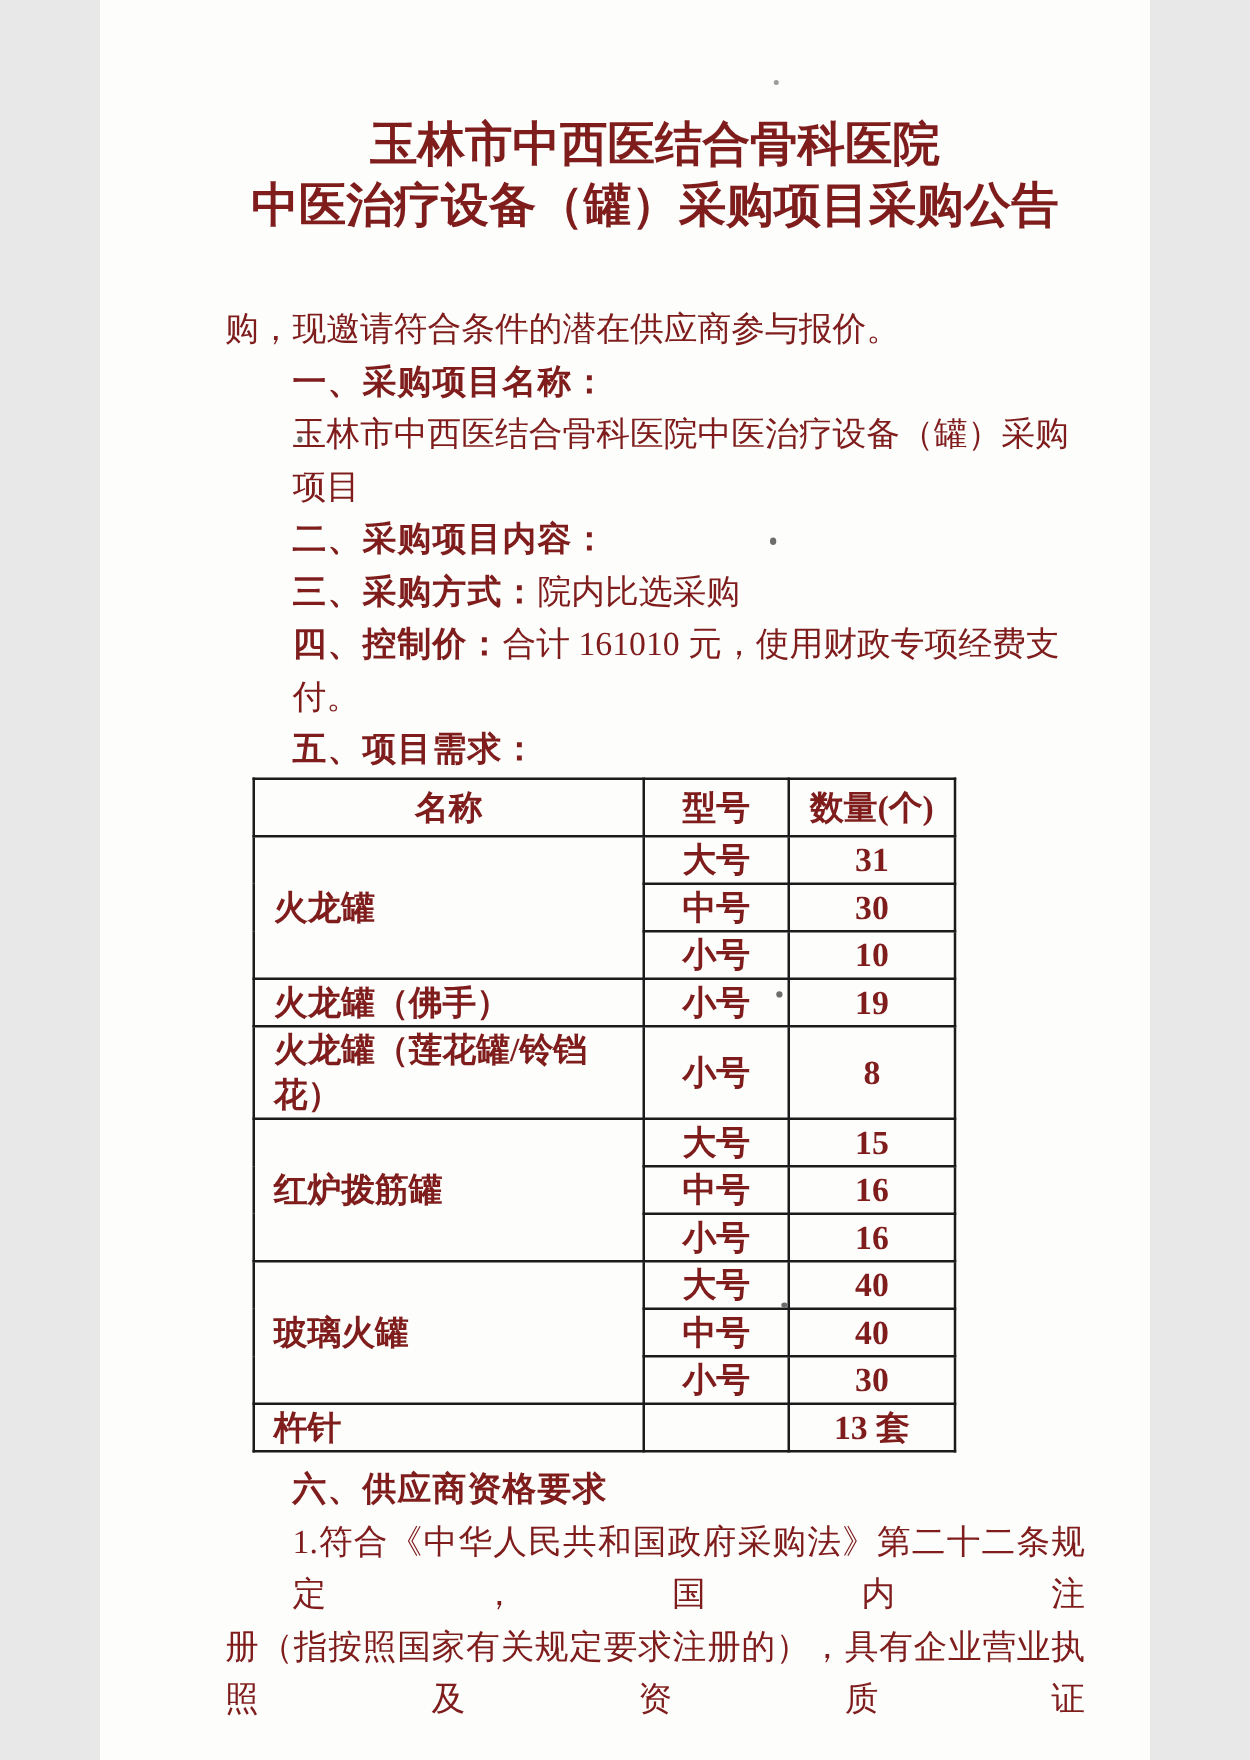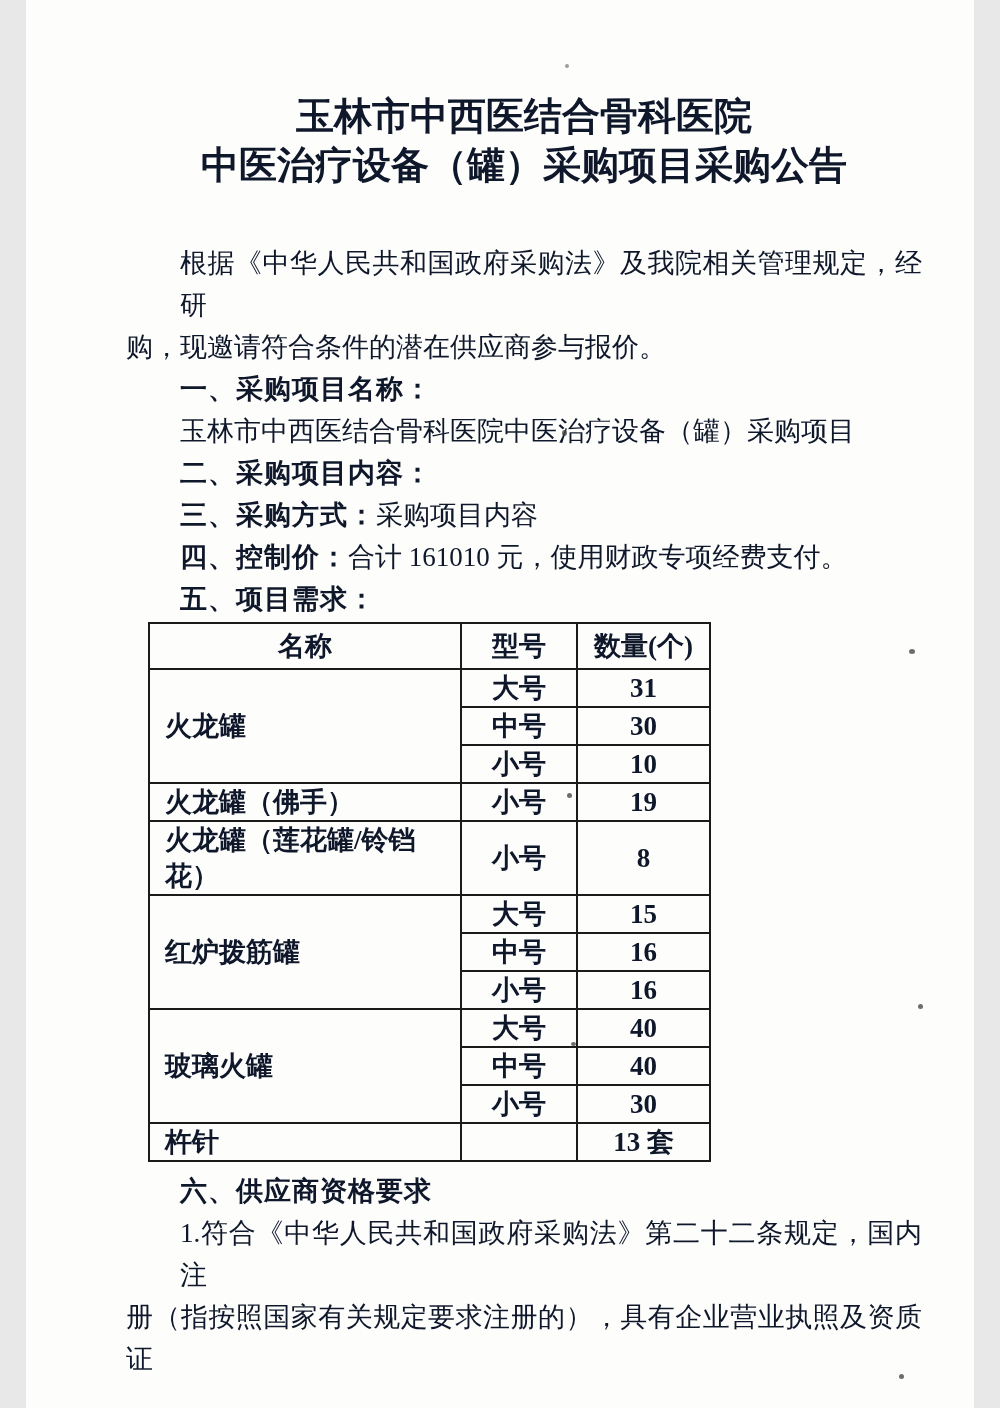--- a/index.html
+++ b/index.html
@@ -1,25 +1,25 @@
 <!DOCTYPE html>
 <html><head>
 <meta charset="utf-8">
 <style>
   html, body {
     margin: 0; padding: 0;
     background: #e8e8e8;
   }
   .page {
     position: relative;
-    width: 948px;
+    width: 840px;
     height: 1408px;
     margin: 0 auto;
     background: #fdfdfc;
-    color: #0f172a;
+    color: #7f1d1d;
     font-family: "Liberation Serif", serif;
     overflow: hidden;
     box-sizing: border-box;
     padding: 92px 52px 0 100px;
   }
   .title {
     margin: 0;
     text-align: center;
     font-size: 38px;
     line-height: 49px;
@@ -84,29 +84,28 @@
 <body>
 
 <div class="page">
 
   <div class="title-block">
     <h1 class="title">玉林市中西医结合骨科医院</h1>
     <h1 class="title">中医治疗设备（罐）采购项目采购公告</h1>
   </div>
 
   <div>
-    <p class="line indent just">根据《中华人民共和国政府采购法》及我院相关管理规定，经研</p>
     <p class="line">购，现邀请符合条件的潜在供应商参与报价。</p>
   </div>
 
   <div>
     <p class="line indent hd-line">一、采购项目名称：</p>
     <p class="line indent">玉林市中西医结合骨科医院中医治疗设备（罐）采购项目</p>
     <p class="line indent hd-line">二、采购项目内容：</p>
-    <p class="line indent"><span class="hd">三、采购方式：</span><span>采购项目内容</span></p>
+    <p class="line indent"><span class="hd">三、采购方式：</span><span>院内比选采购</span></p>
     <p class="line indent"><span class="hd">四、控制价：</span><span>合计 161010 元，使用财政专项经费支付。</span></p>
     <p class="line indent hd-line">五、项目需求：</p>
   </div>
 
   <table class="req" id="req-table">
     <colgroup>
       <col class="c-name">
         <col class="c-size">
         <col class="c-qty">
     </colgroup>

